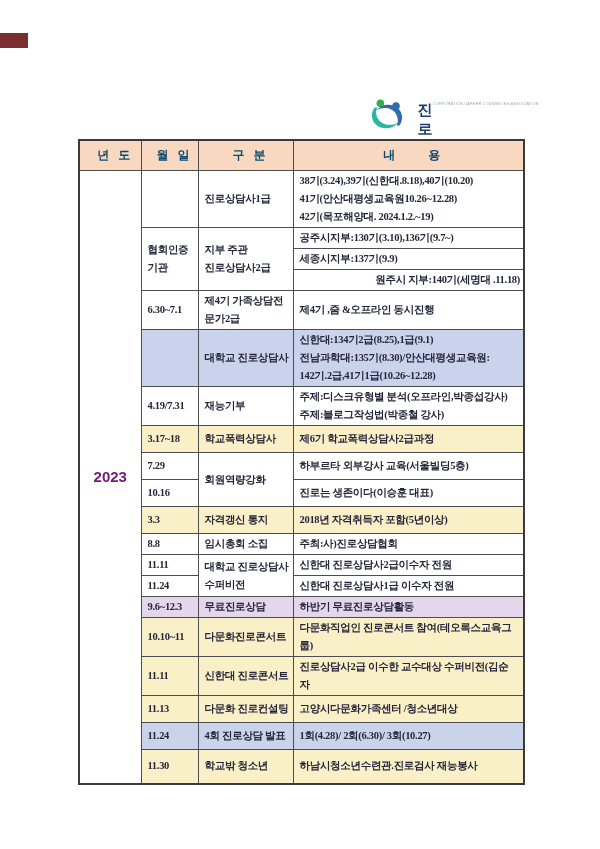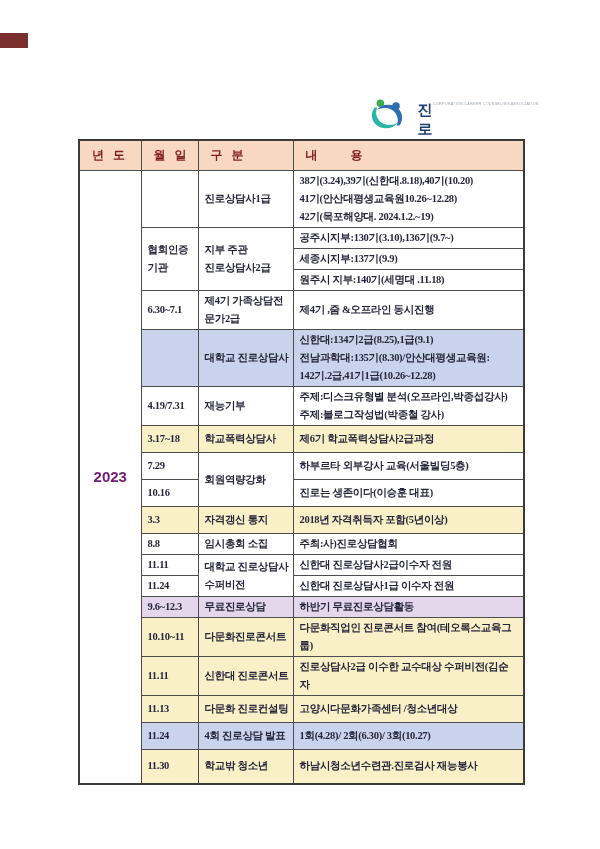--- a/index.html
+++ b/index.html
@@ -17,22 +17,22 @@
               font-weight:bold;color:var(--logo_teal);margin-right:2px;}
   .logo-name{font-size:15px;font-weight:800;color:var(--logo_navy);letter-spacing:0.5px;
              font-family:"Liberation Sans",sans-serif;}
   .logo-en{font-size:6px;color:var(--logo_gray);letter-spacing:0.4px;white-space:nowrap;
            transform:scale(0.62);transform-origin:left top;margin-top:1px;}
   
   #history-table{position:absolute;left:78px;top:139px;width:445px;border-collapse:collapse;
                  border:2px solid #3a3a3a;table-layout:fixed;
                  font-family:"Liberation Serif","DejaVu Serif",serif;color:var(--text);}
   #history-table th,#history-table td{border:1px solid var(--border);}
-  #history-table th{background:var(--header_bg);font-size:12px;font-weight:bold;text-align:left;
-                    padding:4px 2px 4px 12px;height:21px;letter-spacing:3px;color:#7f1d1d;}
+  #history-table th{background:var(--header_bg);font-size:12px;font-weight:bold;text-align:center;
+                    padding:4px 2px 4px 12px;height:21px;letter-spacing:3px;color:#0c4a6e;}
   #history-table td{font-size:10.5px;font-weight:bold;vertical-align:middle;
                     padding:1px 3px 1px 6px;letter-spacing:-0.3px;}
   .year-cell{text-align:center !important;font-size:15px !important;color:#701a75;
              font-family:"Liberation Sans",sans-serif;letter-spacing:0 !important;padding:0 !important;}
   .line{line-height:18px;white-space:nowrap;}
   .bg-white{background:var(--row_white);}
   .bg-yellow{background:var(--row_yellow);}
   .bg-blue{background:var(--row_blue);}
   .bg-purple{background:var(--row_purple);}
 </style>
@@ -104,21 +104,21 @@
           </td>
           <td class="cell-content bg-white">
             <div class="line">공주시지부:130기(3.10),136기(9.7~)</div>
           </td>
         </tr>
         <tr style="height: 18px;">
           <td class="cell-content bg-white">
             <div class="line">세종시지부:137기(9.9)</div>
           </td>
         </tr>
-        <tr style="height: 18px;">
+        <tr style="height: 18px; text-align: right;">
           <td class="cell-content bg-white">
             <div class="line">원주시 지부:140기(세명대 .11.18)</div>
           </td>
         </tr>
         <tr style="height: 37px;">
           <td class="cell-month bg-white">
             <div class="line">6.30~7.1</div>
           </td>
           <td class="cell-category bg-white">
             <div class="line">제4기 가족상담전</div>

